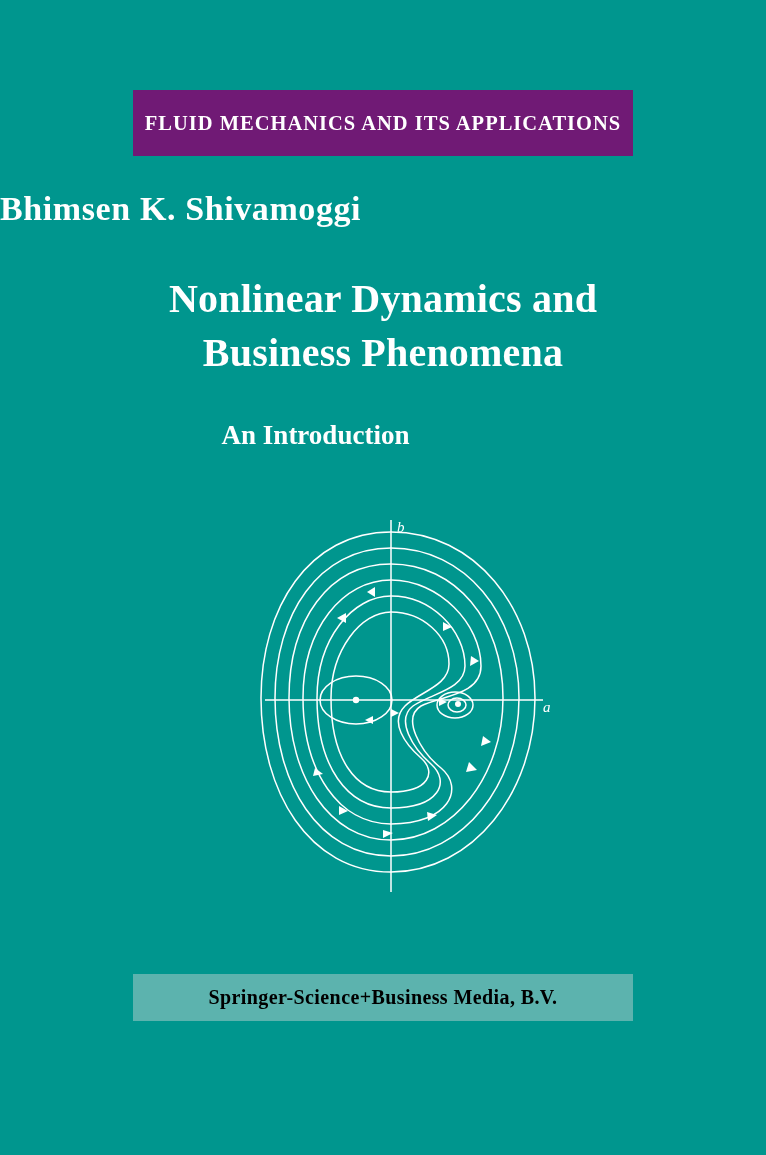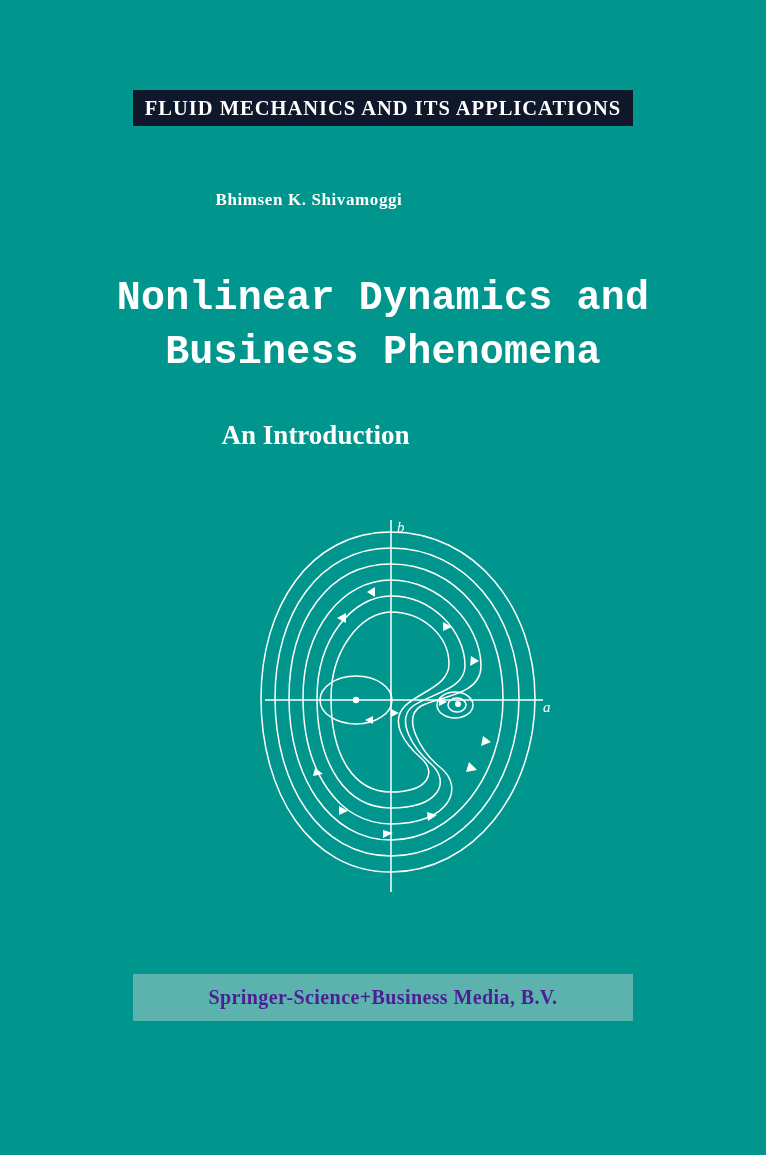--- a/index.html
+++ b/index.html
@@ -13,57 +13,55 @@
     height: 1155px;
     background: #00968e;
     overflow: hidden;
     font-family: "Liberation Serif", serif;
   }
   .series-band {
     position: absolute;
     left: 133px;
     top: 90px;
     width: 500px;
-    height: 36px;
-    background: #0f172a;
+    height: 66px;
+    background: #701a75;
     display: flex;
     align-items: center;
     justify-content: center;
   }
   .series-band-text {
     color: #ffffff;
     font-family: "Liberation Serif", serif;
     font-weight: bold;
     font-size: 20.5px;
     letter-spacing: 1.0px;
     white-space: nowrap;
   }
   .author {
     position: absolute;
     left: 0;
     top: 190px;
     width: 618px;
-    text-align: center;
-    color: #ffffff;
-    font-size: 17px;
+    color: #ffffff;
+    font-size: 34px;
     font-weight: bold;
     letter-spacing: 0.6px;
   }
   .title {
     position: absolute;
     left: 0;
     top: 272px;
     width: 766px;
     text-align: center;
     color: #ffffff;
     font-size: 40px;
     font-weight: bold;
     line-height: 1.35;
     letter-spacing: 0.2px;
-    font-family: Liberation Mono, monospace;
   }
   .subtitle {
     position: absolute;
     left: 0;
     top: 420px;
     width: 631px;
     text-align: center;
     color: #ffffff;
     font-size: 27px;
     font-weight: bold;
@@ -80,21 +78,21 @@
     left: 133px;
     top: 974px;
     width: 500px;
     height: 47px;
     background: #5cb3ae;
     display: flex;
     align-items: center;
     justify-content: center;
   }
   .publisher-text {
-    color: #4c1d95;
+    color: #000000;
     font-family: "Liberation Serif", serif;
     font-weight: bold;
     font-size: 20px;
     letter-spacing: 0.4px;
     white-space: nowrap;
   }
 </style>
 </head>
 <body>
 

